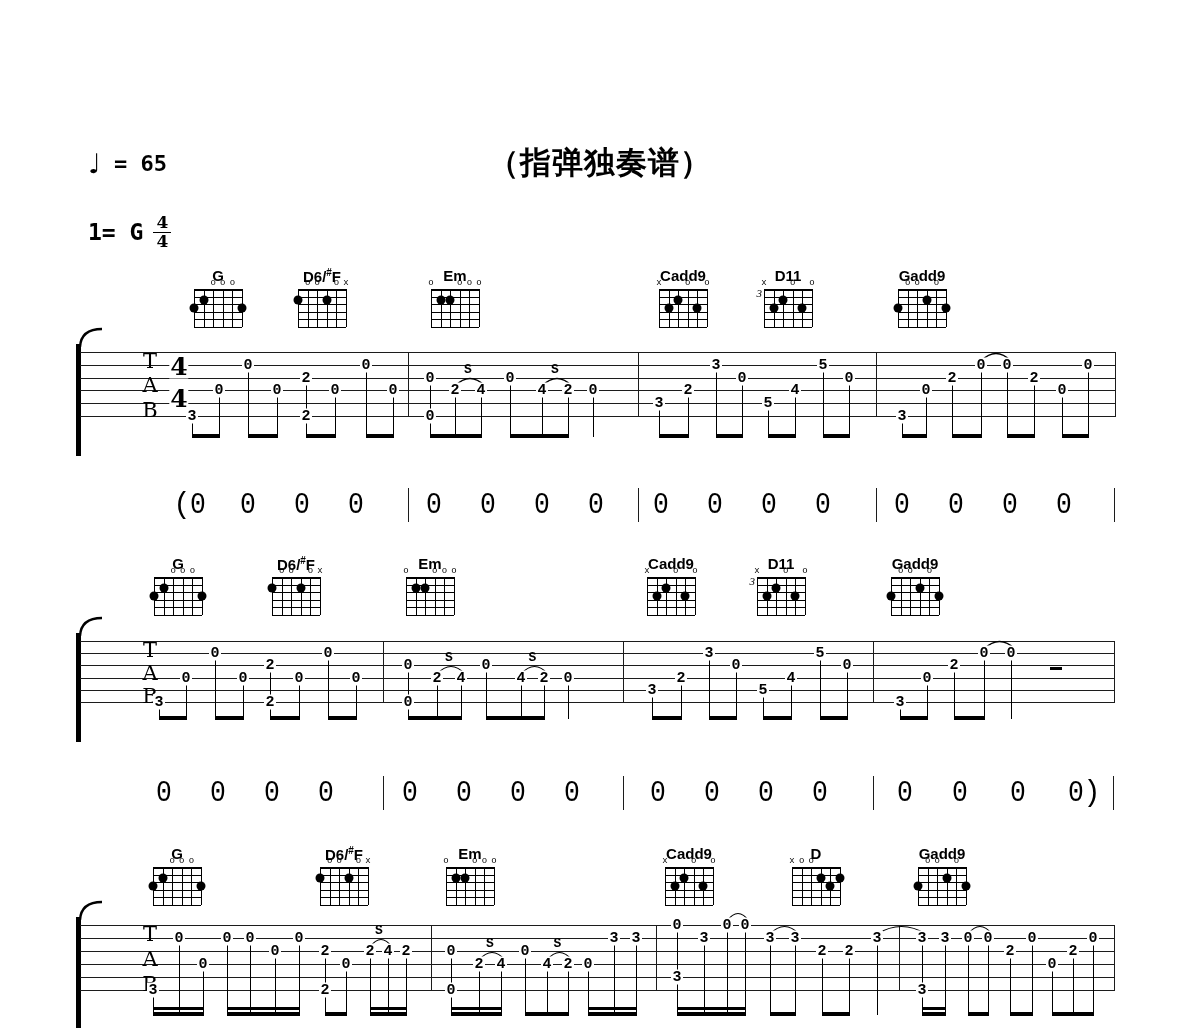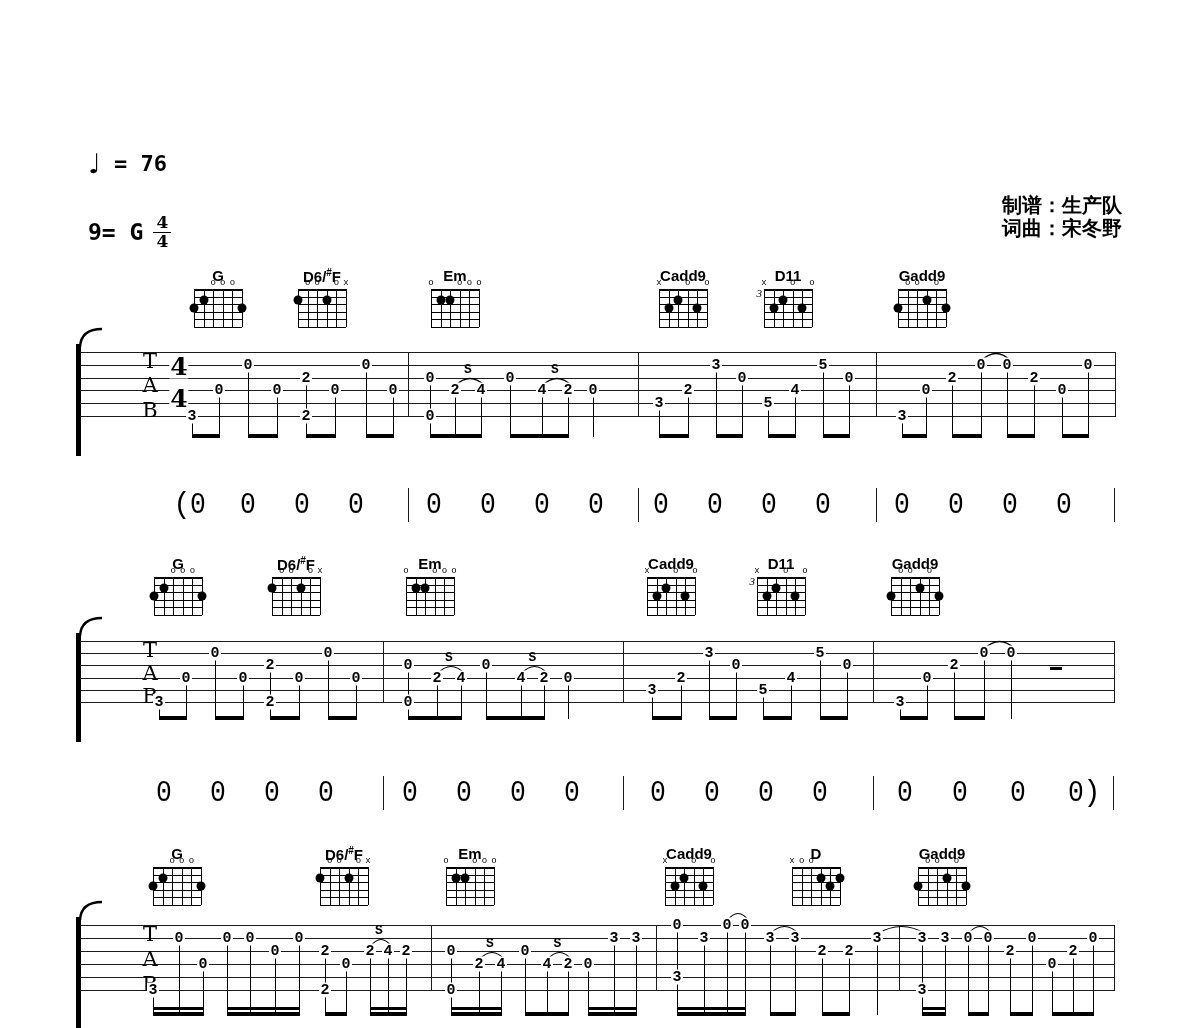--- a/index.html
+++ b/index.html
@@ -34,31 +34,28 @@
   .cgrid-line-v{width:1px;background:#000;}
   .cdot{width:9px;height:9px;border-radius:50%;background:#000;transform:translate(-50%,-50%);}
   .cmark{font-size:9px;line-height:1;transform:translate(-50%,-100%);font-family:"Liberation Mono",monospace;}
   .cbase{font-size:11px;font-style:italic;font-family:"Liberation Serif",serif;transform:translate(-100%,-50%);}
   svg{display:block;}
 </style>
 </head>
 <body>
 
 <div class="page">
-  <div class="abs tempo"><span class="note">♩</span> <span>= 76</span></div>
+  <div class="abs subtitle">（指弹独奏谱）</div>
+  <div class="abs tempo"><span class="note">♩</span> <span>= 65</span></div>
   <div class="abs keyline">
-    <span>9= G</span>
+    <span>1= G</span>
     <span class="frac">
       <span class="top">4</span>
       <span>4</span>
     </span>
-  </div>
-  <div class="abs credits">
-    <div>制谱：生产队</div>
-    <div>词曲：宋冬野</div>
   </div>
   <div id="score">
       <div class="abs brace" style="left: 76px; top: 344px; height: 112px;"></div>
       <div class="abs " style="left: 78px; top: 326px; width: 26px; height: 22px;">
         <svg width="26" height="22" viewBox="0 0 26 22">
           <path d="M2 21 Q 3 3 24 3" fill="none" stroke="#000" stroke-width="2.4"></path>
         </svg>
       </div>
       <div class="abs staff-line" style="left: 80px; top: 352px; width: 1035px;"></div>
       <div class="abs staff-line" style="left: 80px; top: 364.8px; width: 1035px;"></div>

